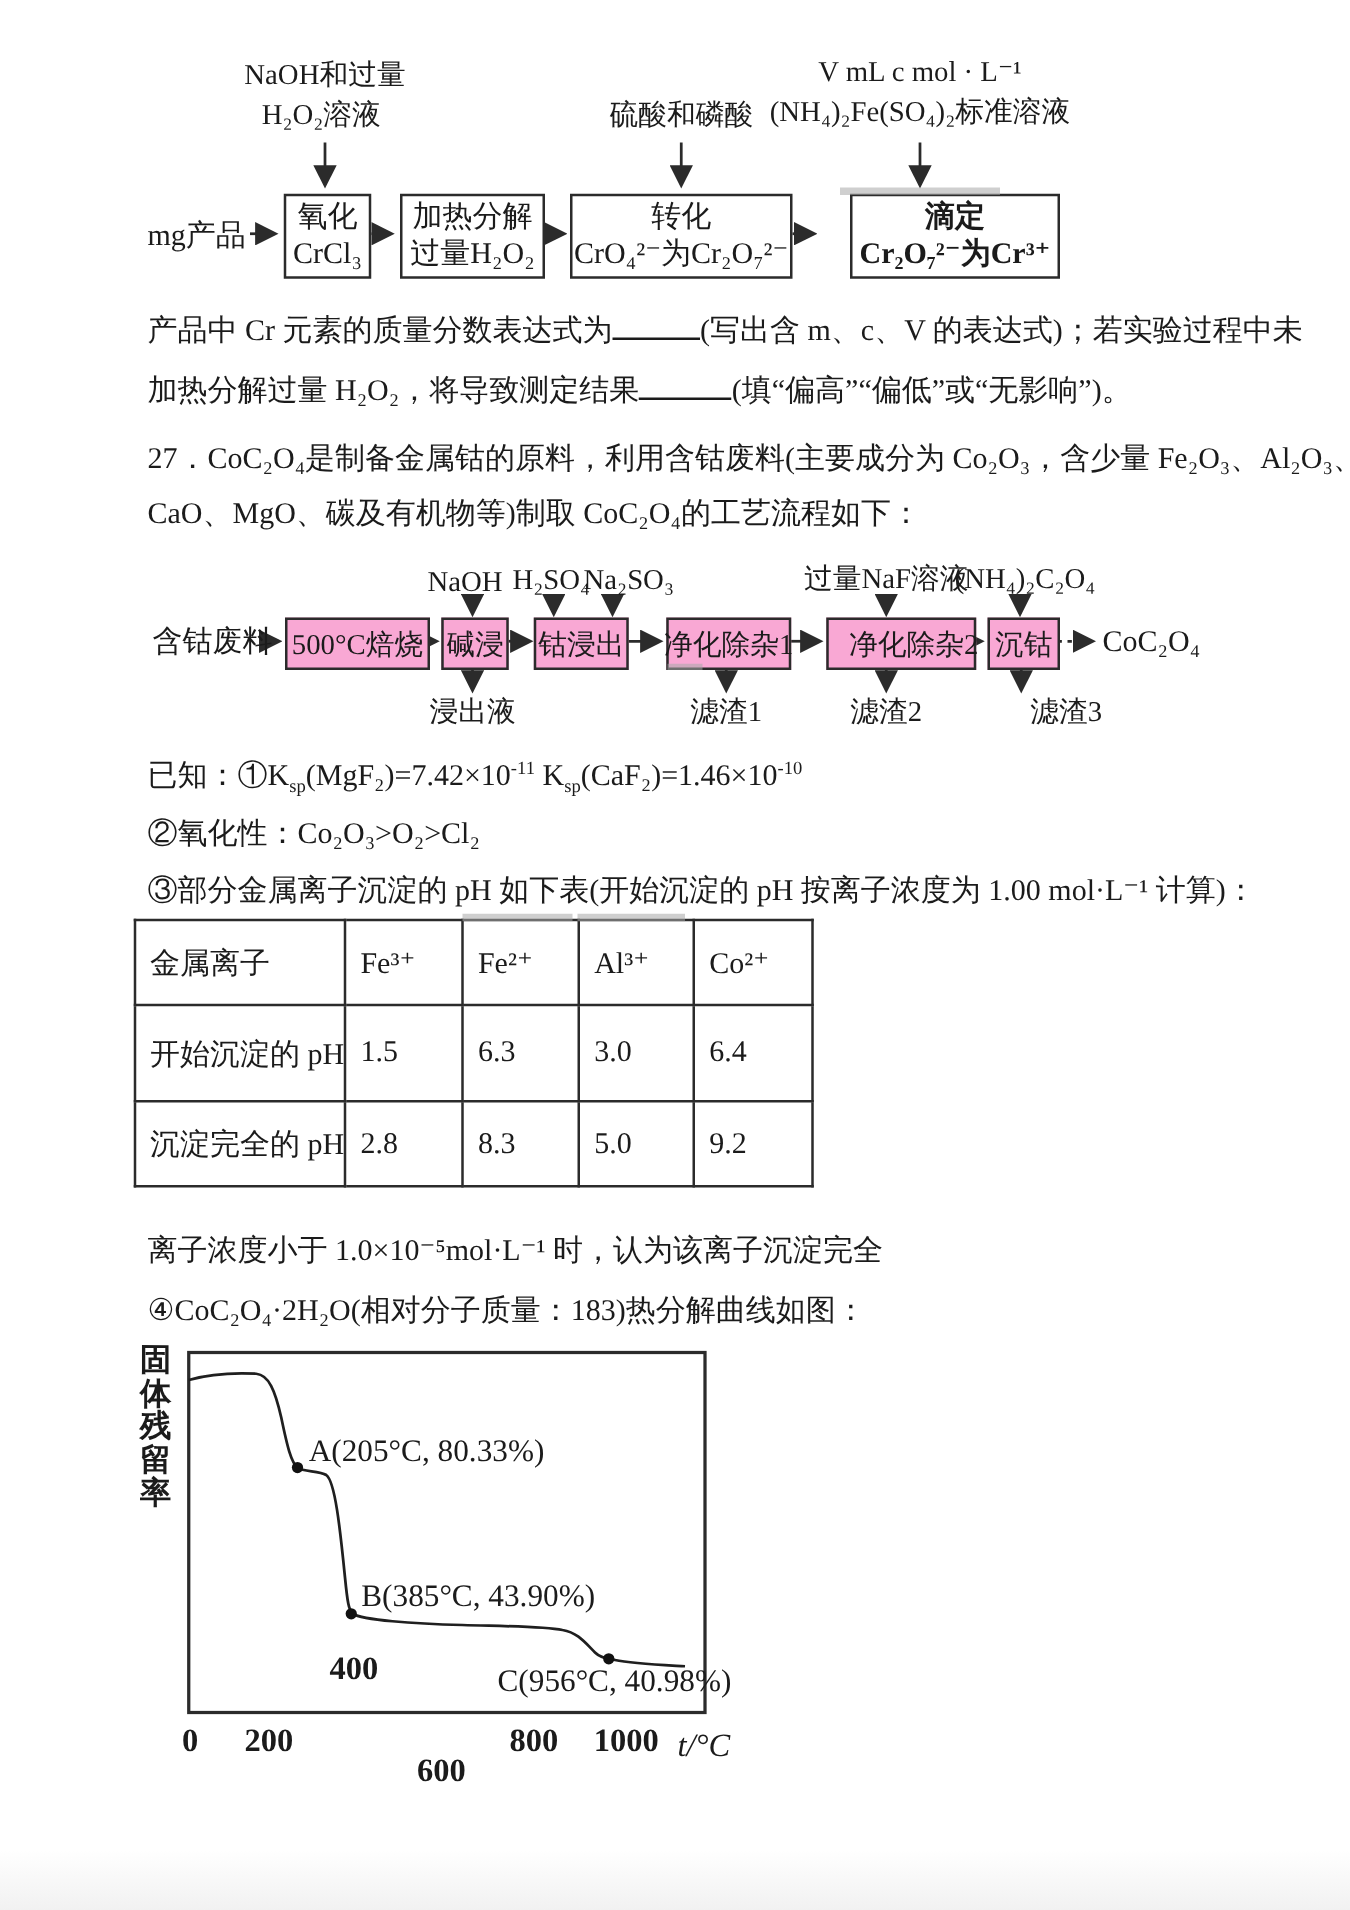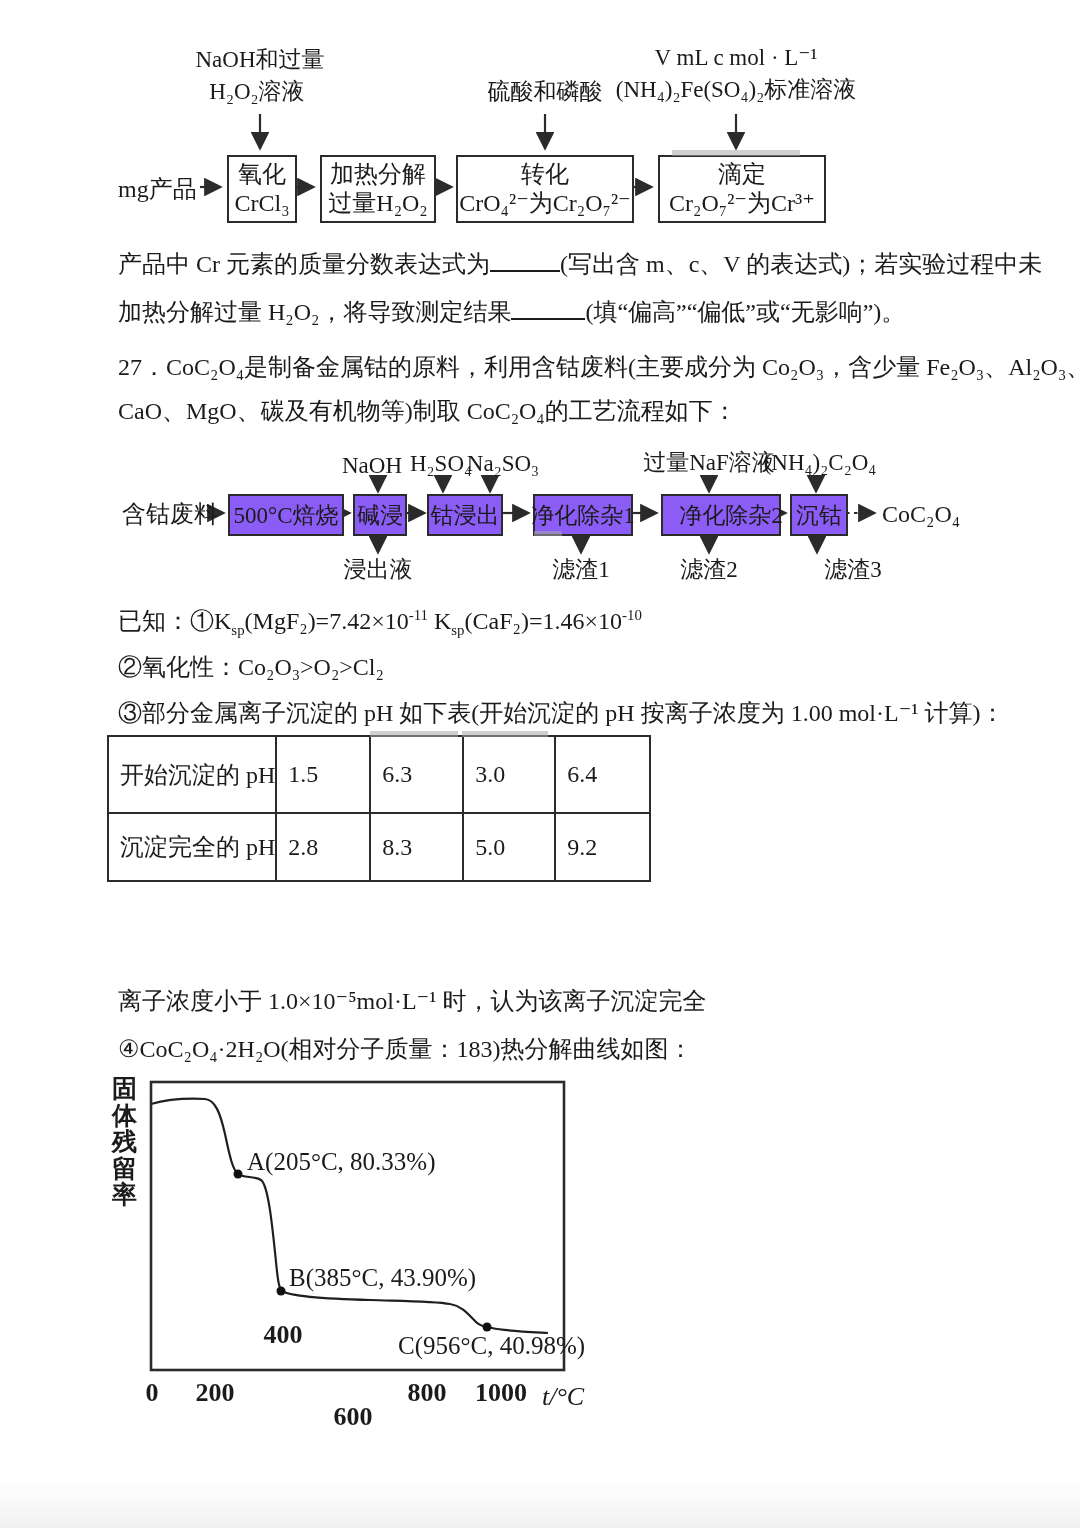--- a/index.html
+++ b/index.html
@@ -5,21 +5,21 @@
   html,body { margin:0; padding:0; background:#e8e8e8; }
   #page {
     position:relative; width:1080px; height:1528px; margin:0 auto;
     background:#ffffff; overflow:hidden;
     font-family:"Liberation Serif","DejaVu Serif",serif;
     color:#1b1b1b;
   }
   .t { position:absolute; white-space:pre; font-size:24px; line-height:30px; }
   .lbl { position:absolute; white-space:pre; font-size:23px; line-height:28px; transform:translateX(-50%); text-align:center; }
   .box1 { position:absolute; border:2.5px solid #2b2b2b; display:flex; flex-direction:column; align-items:center; justify-content:center; text-align:center; font-size:24px; line-height:29px; background:#fff; }
-  .box2 { position:absolute; height:38px; border:2px solid #2b2b2b; display:flex; align-items:center; justify-content:center; font-size:23px; background:#8b5cf6; white-space:pre; }
+  .box2 { position:absolute; height:38px; border:2px solid #2b2b2b; display:flex; align-items:center; justify-content:center; font-size:23px; background:#f9a8d4; white-space:pre; }
   sub { font-size:0.62em; }
   sup { font-size:0.62em; }
   svg.overlay { position:absolute; left:0; top:0; pointer-events:none; }
   table.ptable { position:absolute; left:107px; top:735px; border-collapse:collapse; table-layout:fixed; }
   table.ptable td { border:2px solid #2b2b2b; font-size:24px; padding:0 0 0 11px; vertical-align:middle; white-space:pre; }
   .ylab { position:absolute; left:112px; top:1076px; width:30px; font-size:25px; line-height:26.5px; font-weight:600; word-break:break-all; white-space:normal; }
   .tick { position:absolute; transform:translateX(-50%); font-size:26px; font-weight:600; white-space:pre; }
   .axname { position:absolute; font-size:26px; font-style:italic; white-space:pre; }
   .ptlabel { position:absolute; font-size:25px; white-space:pre; }
   .blank1 { display:inline-block; width:70px; height:1em; border-bottom:2px solid #1b1b1b; }
@@ -100,21 +100,21 @@
     <div>CrCl₃</div>
   </div>
   <div class="box1" style="left:456px; top:155px; width:174px; height:64px;">
     <div>转化</div>
     <div>CrO₄²⁻为Cr₂O₇²⁻</div>
   </div>
   <div class="box1" style="left:320px; top:155px; width:112px; height:64px;">
     <div>加热分解</div>
     <div>过量H₂O₂</div>
   </div>
-  <div class="box1" style="left:658px; top:155px; width:164px; height:64px;">
+  <div class="box1" style="left:680px; top:155px; width:164px; height:64px;font-weight:bold;">
     <div>滴定</div>
     <div>Cr₂O₇²⁻为Cr³⁺</div>
   </div>
   <div class="smudge" style="left:672px; top:150px; width:128px; height:6px;"></div>
 
   <div class="t" style="left:118px; top:246px;"><span>产品中 Cr 元素的质量分数表达式为</span><span class="blank1"></span><span>(写出含 m、c、V 的表达式)；若实验过程中未</span></div>
   <div class="t" style="left:118px; top:294px;"><span>加热分解过量 H₂O₂，将导致测定结果</span><span class="blank2"></span><span>(填“偏高”“偏低”或“无影响”)。</span></div>
 
   <div class="t" style="left:118px; top:352px;">27．CoC₂O₄是制备金属钴的原料，利用含钴废料(主要成分为 Co₂O₃，含少量 Fe₂O₃、Al₂O₃、</div>
   <div class="t" style="left:118px; top:396px;">CaO、MgO、碳及有机物等)制取 CoC₂O₄的工艺流程如下：</div>
@@ -148,20 +148,27 @@
 
   <table class="ptable">
     <colgroup>
         <col style="width:166px">
         <col style="width:94px">
         <col style="width:93px">
         <col style="width:92px">
         <col style="width:95px">
       </colgroup>
     <tbody>
+        <tr style="height:68px">
+      <td>金属离子</td>
+      <td>Fe³⁺</td>
+      <td>Fe²⁺</td>
+      <td>Al³⁺</td>
+      <td>Co²⁺</td>
+    </tr>
     <tr style="height:77px">
       <td>开始沉淀的 pH</td>
       <td>1.5</td>
       <td>6.3</td>
       <td>3.0</td>
       <td>6.4</td>
     </tr>
     <tr style="height:68px">
       <td>沉淀完全的 pH</td>
       <td>2.8</td>

